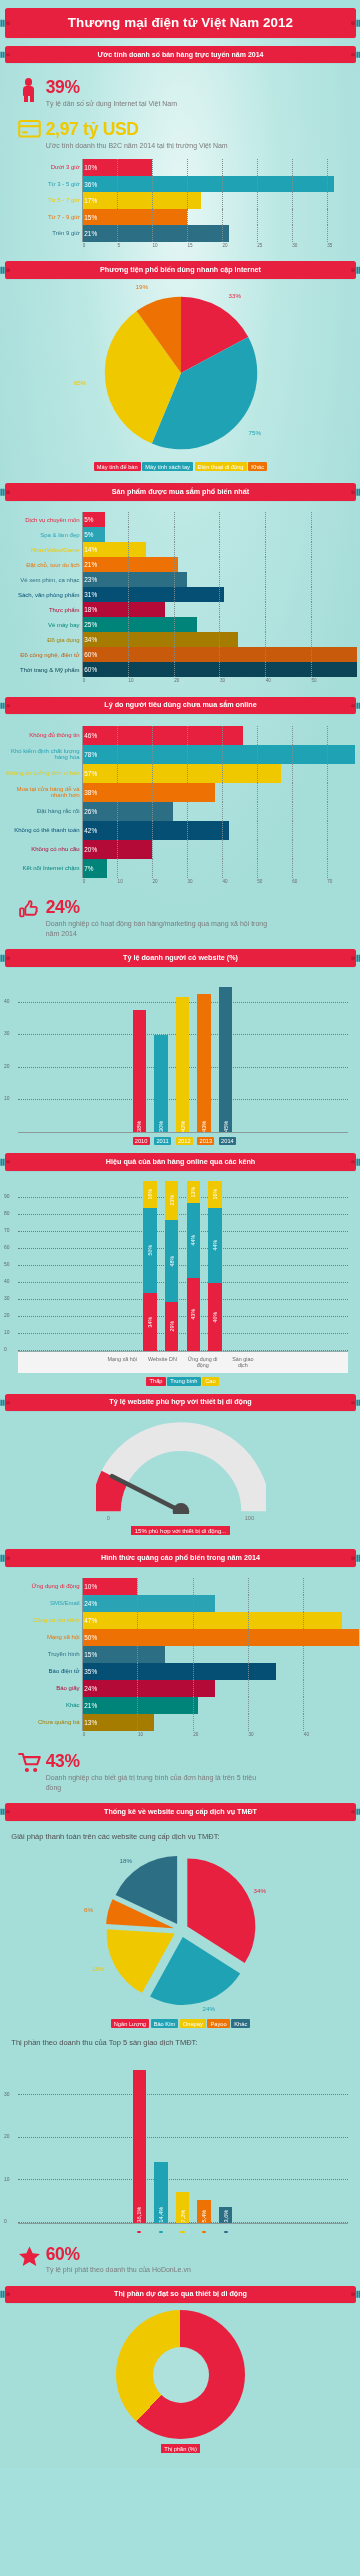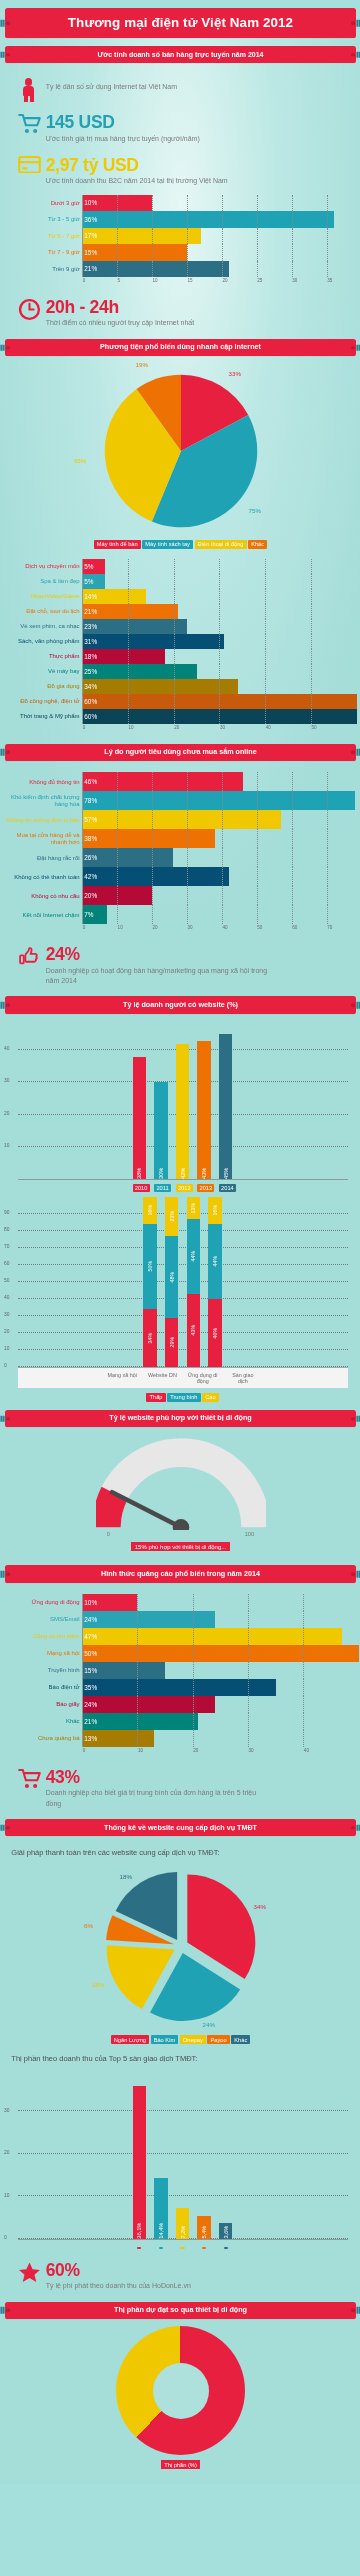--- a/index.html
+++ b/index.html
@@ -140,37 +140,25 @@
   </div>
 
   <div class="stat">
     <div class="icon ic-person">
       <i class="head"></i>
         <i class="body1"></i>
         <i class="lg1"></i>
         <i class="lg2"></i>
     </div>
     <div class="body">
+      <div class="big red">39%</div>
       <div class="desc">Tỷ lệ dân số sử dụng Internet tại Việt Nam</div>
     </div>
   </div>
 
-  <div class="stat">
-    <div class="icon ic-cart">
-      <svg width="23" height="21.6" viewBox="0 0 44 42">
-        <path d="M2 4h7l6 20h22l5-14H13" fill="none" stroke="#24a0b2" stroke-width="4" stroke-linecap="round" stroke-linejoin="round"></path>
-        <circle cx="17" cy="35" r="4" fill="#24a0b2"></circle>
-          <circle cx="33" cy="35" r="4" fill="#24a0b2"></circle>
-      </svg>
-    </div>
-    <div class="body">
-      <div class="big teal">145 USD</div>
-      <div class="desc">Ước tính giá trị mua hàng trực tuyến (người/năm)</div>
-    </div>
-  </div>
 
   <div class="stat">
     <div class="icon ic-card">
       <svg width="23" height="17.5" viewBox="0 0 44 34">
         <rect x="2" y="2" width="40" height="30" rx="4" fill="none" stroke="#f0c800" stroke-width="4"></rect>
         <rect x="2" y="10" width="40" height="4" fill="#f0c800"></rect>
         <rect x="8" y="22" width="10" height="4" fill="#f0c800"></rect>
       </svg>
     </div>
     <div class="body">
@@ -269,32 +257,20 @@
           <span style="left: 26.3158%;">10</span>
           <span style="left: 39.4737%;">15</span>
           <span style="left: 52.6316%;">20</span>
           <span style="left: 65.7895%;">25</span>
           <span style="left: 78.9474%;">30</span>
           <span style="left: 92.1053%;">35</span>
         </div>
       </div>
     </div>
 
-  <div class="stat">
-    <div class="icon ic-clock">
-      <svg width="23" height="23" viewBox="0 0 44 44">
-        <circle cx="22" cy="22" r="18" fill="none" stroke="#e8203f" stroke-width="4.5"></circle>
-        <path d="M22 11v11h8" fill="none" stroke="#e8203f" stroke-width="4" stroke-linecap="round"></path>
-      </svg>
-    </div>
-    <div class="body">
-      <div class="big red">20h - 24h</div>
-      <div class="desc">Thời điểm có nhiều người truy cập Internet nhất</div>
-    </div>
-  </div>
 
   <div class="ribbon-wrap">
     <div class="tail l"></div>
     <div class="tail r"></div>
     <div class="ribbon">
         <span class="notch l"></span>
       <span class="notch r"></span>
       <span class="txt head">Phương tiện phổ biến dùng nhanh cập Internet</span>
       </div>
   </div>
@@ -307,20 +283,29 @@
           <path d="M165 165 L78.79330086356526 44.69869068044096 A148 148 0 0 1 164.99999999999997 17 Z" fill="#ee7203"></path>
         </svg><div class="pielabel" style="color: rgb(232, 32, 63); left: 133px; top: 4px;">33%</div><div class="pielabel" style="color: rgb(31, 162, 180); left: 153px; top: 141px;">75%</div><div class="pielabel" style="color: rgb(240, 200, 0); left: -21.6px; top: 91px;">65%</div><div class="pielabel" style="color: rgb(238, 114, 3); left: 40px; top: -4.5px;">19%</div></div>
     <div class="legend" id="legend-devices">
         <div class="li" style="background: rgb(232, 32, 63);">Máy tính để bàn</div>
         <div class="li" style="background: rgb(31, 162, 180);">Máy tính xách tay</div>
         <div class="li" style="background: rgb(240, 200, 0);">Điện thoại di động</div>
         <div class="li" style="background: rgb(238, 114, 3);">Khác</div>
       </div>
   </div>
 
+  <div class="ribbon-wrap">
+    <div class="tail l"></div>
+    <div class="tail r"></div>
+    <div class="ribbon">
+        <span class="notch l"></span>
+      <span class="notch r"></span>
+      <span class="txt head">Sản phẩm được mua sắm phổ biến nhất</span>
+      </div>
+  </div>
 
   <div class="hchart" id="chart-products">
       <div class="hrow" style="height: 15px;">
         <div class="lab" style="color: rgb(232, 32, 63);">Dịch vụ chuyên môn</div>
         <div class="track">
           <div class="gridv axis0" style="left: 0%;"></div>
           <div class="gridv" style="left: 17.2414%;"></div>
           <div class="gridv" style="left: 34.4828%;"></div>
           <div class="gridv" style="left: 51.7241%;"></div>
           <div class="gridv" style="left: 68.9655%;"></div>
@@ -691,20 +676,29 @@
       <div style="border-top: 0.5px solid rgb(138, 154, 154);"></div>
       <div class="xband">
         <div class="xl"><span style="background: rgb(232, 32, 63);">2010</span></div>
         <div class="xl"><span style="background: rgb(31, 162, 180);">2011</span></div>
         <div class="xl"><span style="background: rgb(240, 200, 0);">2012</span></div>
         <div class="xl"><span style="background: rgb(238, 114, 3);">2013</span></div>
         <div class="xl"><span style="background: rgb(44, 110, 132);">2014</span></div>
       </div>
     </div>
 
+  <div class="ribbon-wrap">
+    <div class="tail l"></div>
+    <div class="tail r"></div>
+    <div class="ribbon">
+        <span class="notch l"></span>
+      <span class="notch r"></span>
+      <span class="txt head">Hiệu quả của bán hàng online qua các kênh</span>
+      </div>
+  </div>
 
   <div class="cchart" id="chart-channels">
       <div class="plot stacked" style="height: 170px;">
         <div class="gridh" style="bottom: 0px;"></div>
         <div class="ylab" style="bottom: -3.1px;">0</div>
         <div class="gridh" style="bottom: 17px;"></div>
         <div class="ylab" style="bottom: 14px;">10</div>
         <div class="gridh" style="bottom: 34px;"></div>
         <div class="ylab" style="bottom: 31px;">20</div>
         <div class="gridh" style="bottom: 51px;"></div>

